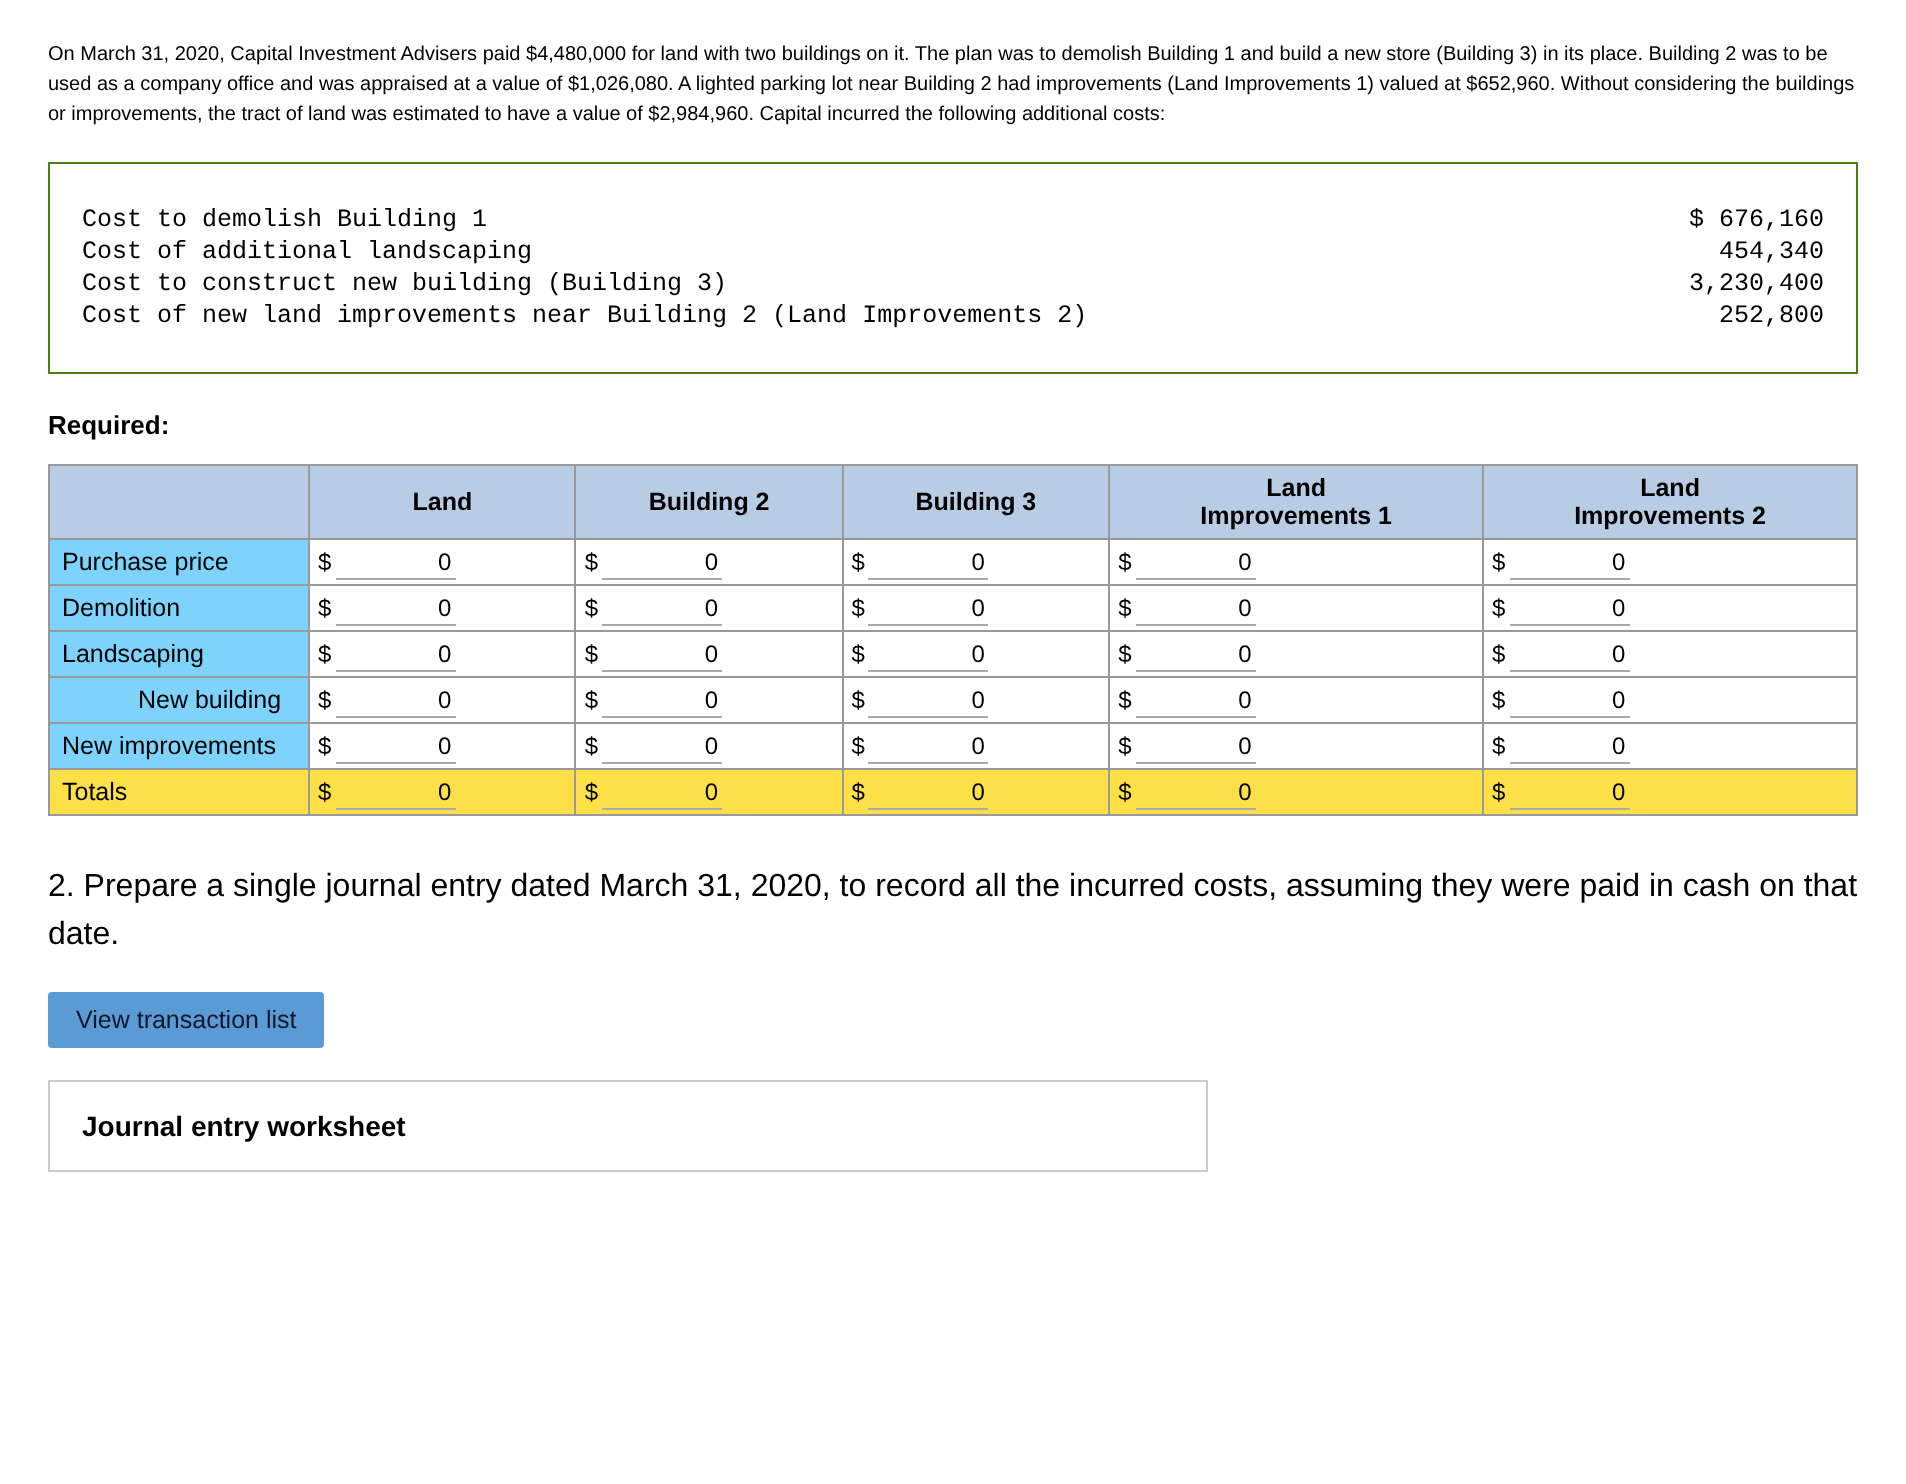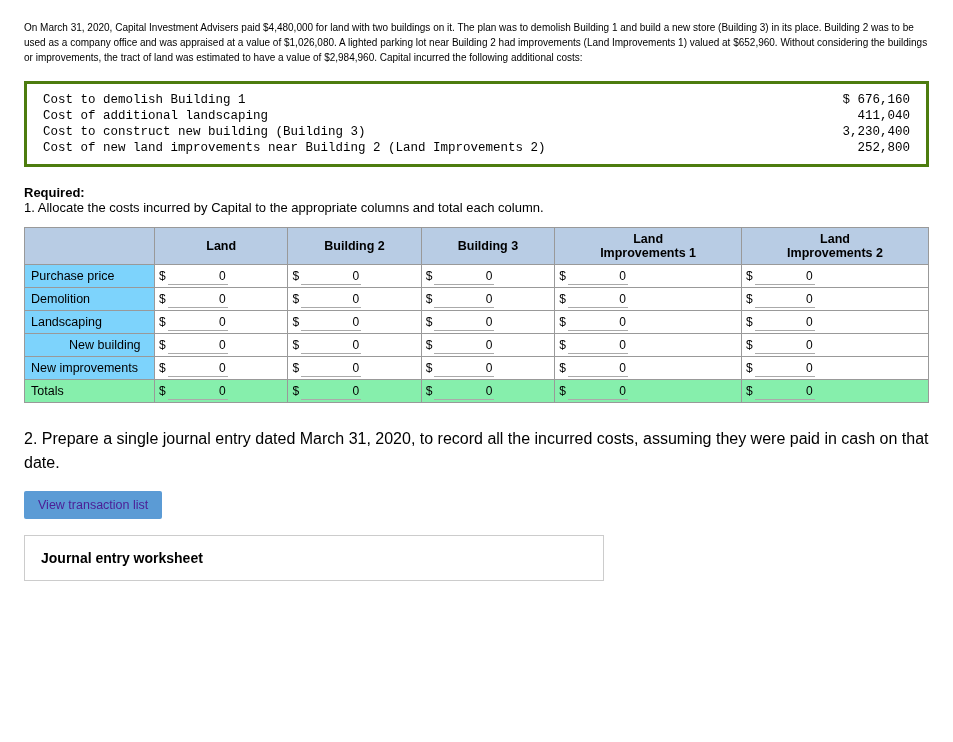--- a/index.html
+++ b/index.html
@@ -11,22 +11,22 @@
       padding: 20px 24px;
       width: 953px;
       min-height: 742px;
     }
     .intro-text {
       font-size: 10px;
       line-height: 1.5;
       margin-bottom: 16px;
     }
     .costs-table {
-      border: 3px solid #4d7c0f;
-      padding: 8px 12px;
+      border: 1px solid #4d7c0f;
+      padding: 20px 12px;
       margin-bottom: 18px;
       font-family: 'Courier New', monospace;
       font-size: 12.5px;
       background: #fff;
     }
     .costs-table table {
       width: 100%;
       border-collapse: collapse;
     }
     .costs-table td {
@@ -74,21 +74,21 @@
     }
     .alloc-table tbody tr td:first-child {
       background-color: #7dd3fc;
       font-weight: normal;
       white-space: nowrap;
     }
     .alloc-table tbody tr td {
       background-color: #fff;
     }
     .alloc-table tbody tr.totals-row td {
-      background-color: #86efac;
+      background-color: #fde047;
     }
     .input-cell {
       display: flex;
       align-items: center;
       gap: 2px;
     }
     .input-cell input {
       border: none;
       border-bottom: 1px solid #aaa;
       width: 60px;
@@ -102,21 +102,21 @@
       font-size: 12px;
     }
     .section2 {
       margin-top: 10px;
       font-size: 16px;
       line-height: 1.5;
       margin-bottom: 16px;
     }
     .view-transaction-btn {
       background-color: #5b9bd5;
-      color: #4c1d95;
+      color: #0f172a;
       border: none;
       padding: 7px 14px;
       font-size: 12.5px;
       cursor: pointer;
       margin-bottom: 16px;
       border-radius: 2px;
     }
     .journal-section {
       border: 1px solid #ccc;
       padding: 14px 16px;
@@ -141,38 +141,37 @@
 
 <div class="costs-table">
   <table>
     <tbody id="costs-tbody">
     <tr>
           <td style="width: 70%;">Cost to demolish Building 1</td>
           <td class="amount">$  676,160</td>
         </tr>
         <tr>
           <td style="width: 70%;">Cost of additional landscaping</td>
-          <td class="amount">    411,040</td>
+          <td class="amount">    454,340</td>
         </tr>
         <tr>
           <td style="width: 70%;">Cost to construct new building (Building 3)</td>
           <td class="amount">  3,230,400</td>
         </tr>
         <tr>
           <td style="width: 70%;">Cost of new land improvements near Building 2 (Land Improvements 2)</td>
           <td class="amount">    252,800</td>
         </tr>
       </tbody>
   </table>
 </div>
 
 
 <div class="required-section">
   <span class="required-label">Required:</span><br>
-  <span class="required-question">1. Allocate the costs incurred by Capital to the appropriate columns and total each column.</span>
 </div>
 
 
 <div class="alloc-table-wrapper">
   <table class="alloc-table">
     <thead>
       <tr>
         <th class="empty-header"></th>
         <th>Land</th>
         <th>Building 2</th>

